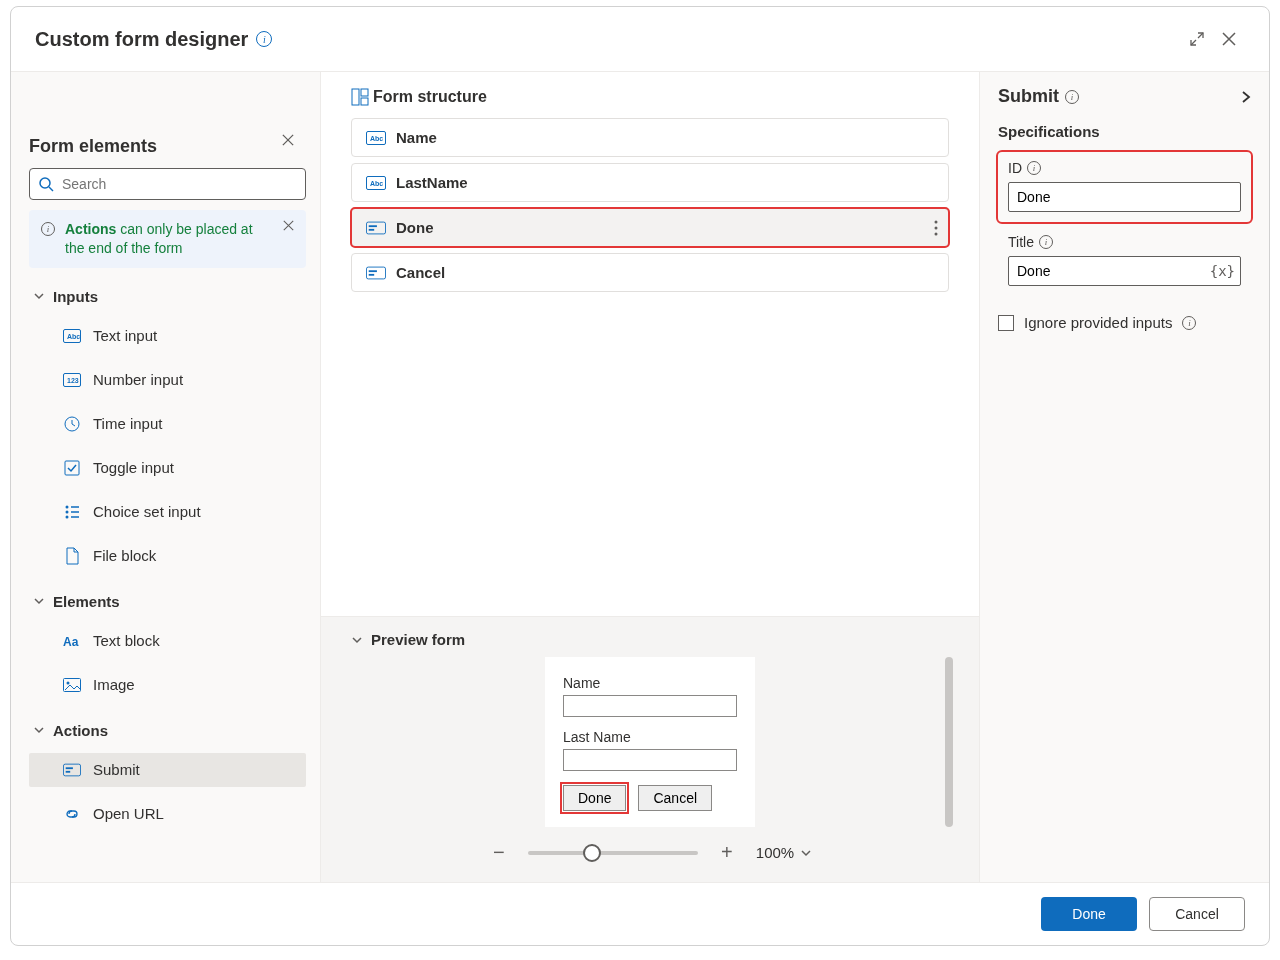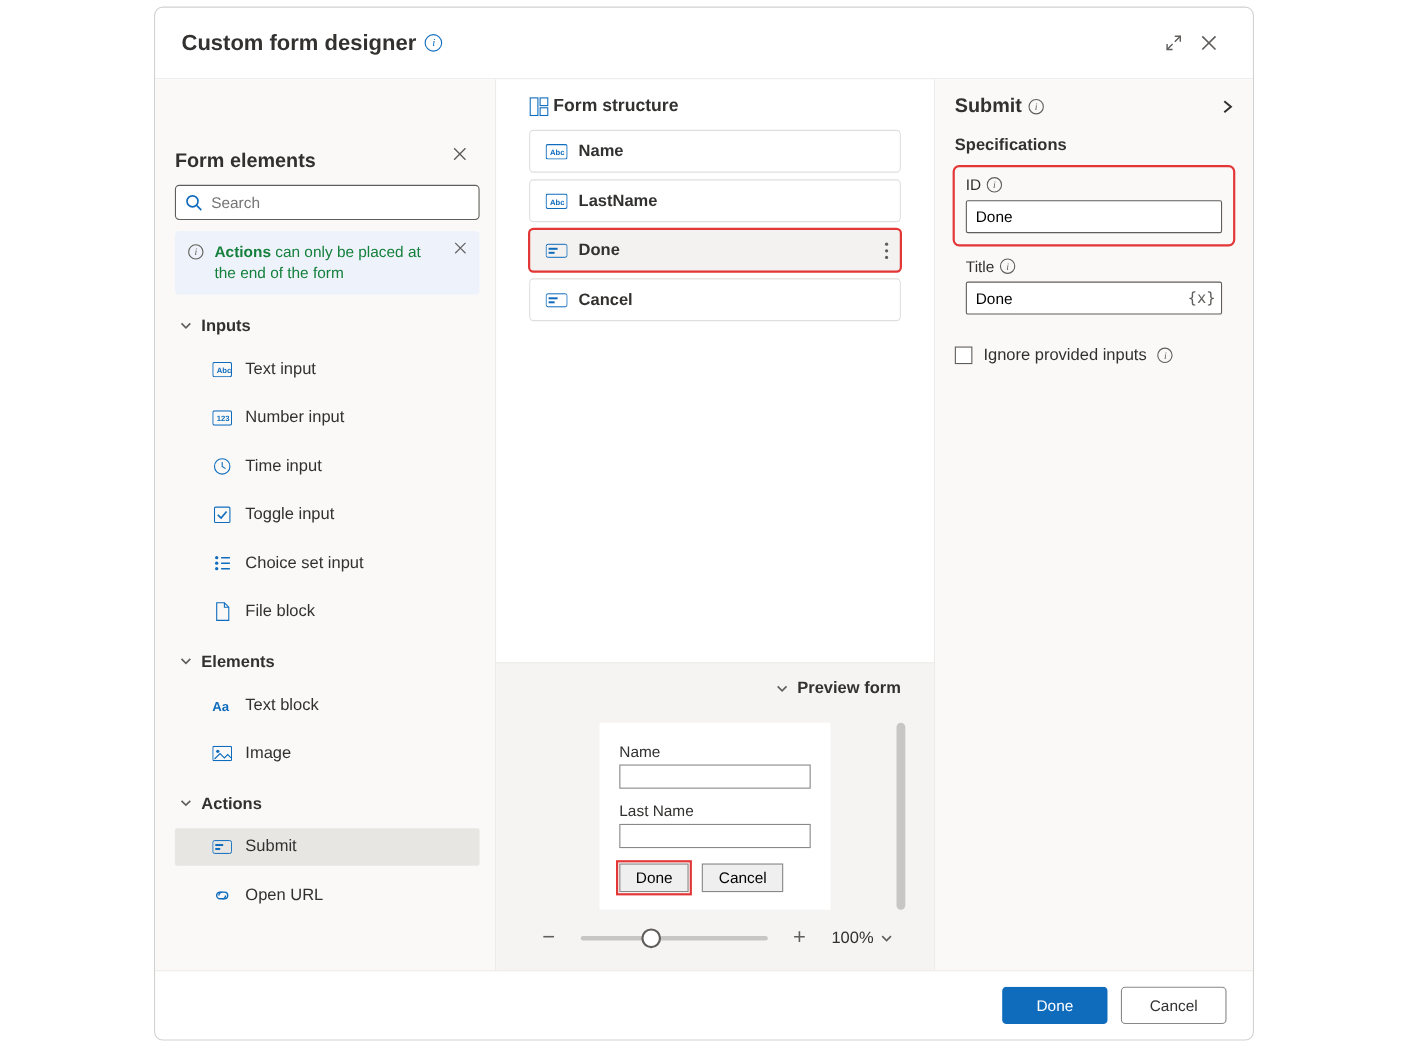--- a/index.html
+++ b/index.html
@@ -1,17 +1,17 @@
 <!DOCTYPE html>
 <html><head>
 <meta charset="utf-8">
 <style>
 * { box-sizing: border-box; margin: 0; padding: 0; }
 body { font-family: "Segoe UI", -apple-system, sans-serif; font-size: 14px; color: #323130; background: #fff; width: 1280px; height: 960px; overflow: hidden; }
-.dialog { width: 1000px; height: 940px; margin: 6px auto; border: 1px solid #d1d1d1; border-radius: 8px; display: flex; flex-direction: column; background: #fff; }
+.dialog { width: 1260px; height: 940px; margin: 6px auto; border: 1px solid #d1d1d1; border-radius: 8px; display: flex; flex-direction: column; background: #fff; }
 .header { display: flex; align-items: center; padding: 16px 24px; border-bottom: 1px solid #edebe9; }
 .header h1 { font-size: 20px; font-weight: 600; margin-right: 8px; }
 .header .spacer { flex: 1; }
 .header .hbtn { width: 32px; height: 32px; display:flex; align-items:center; justify-content:center; cursor:pointer; color:#605e5c; }
 .content { flex: 1; display: flex; overflow: hidden; }
 
 
 .left { width: 310px; background: #faf9f8; border-right: 1px solid #edebe9; display:flex; flex-direction:column; padding: 16px 14px 16px 18px; gap:10px; overflow-y:auto;}
 .left-head { display:flex; align-items:center;margin-top:46px; }
 .left-head h2 { font-size:18px; font-weight:600; flex:1; }
@@ -30,21 +30,21 @@
 .center { flex:1; display:flex; flex-direction:column; overflow:hidden; }
 .structure-head { display:flex; align-items:center; gap:4px; padding:16px 30px 12px; font-size:16px; font-weight:600; }
 .structure-list { padding: 0 30px; display:flex; flex-direction:column; gap:6px; }
 .struct-row { border:1px solid #e1dfdd; border-radius:4px; background:#fff; padding:10px 14px; display:flex; align-items:center; gap:10px; font-size:15px; position:relative; }
 .struct-row .sicon { width:20px; height:16px; color:#0f6cbd; display:flex; align-items:center; justify-content:center;}
 .struct-row.selected { background:#f3f2f1; outline:2px solid #e33737; outline-offset:-1px;}
 .struct-row .kebab { position:absolute; right:10px; color:#605e5c; cursor:pointer; display:flex; align-items:center;}
 .struct-row .rowlabel { font-weight:600; }
 
 .preview { margin-top:auto; background:#f5f4f3; border-top:1px solid #edebe9; padding:14px 30px 18px; }
-.preview-head { display:flex; align-items:center; gap:8px; font-weight:600; font-size:15px; margin-bottom:23px;justify-content:flex-end; }
+.preview-head { display:flex; align-items:center; gap:8px; font-weight:600; font-size:15px; margin-bottom:9px; }
 .preview-stage-wrap { position:relative; }
 .preview-stage { display:flex; justify-content:center; }
 .preview-card { background:#fff; width:210px; padding:18px 18px 16px; }
 .preview-card label { font-size:14px; display:block; margin-bottom:4px;}
 .preview-card input[type=text] { width:100%; border:1px solid #8a8886; height:22px; padding:0 4px; font-size:13px; margin-bottom:12px;}
 .preview-buttons { display:flex; gap:12px; margin-top:2px;}
 .pbtn { border:1px solid #8a8886; background:#efefef; padding:4px 14px; font-size:14px; cursor:pointer;}
 .pbtn.highlight { outline:2px solid #e33737; outline-offset:1px;}
 .scroll-track { position:absolute; right:-4px; top:0; bottom:30px; width:10px; }
 .scroll-thumb { position:absolute; right:0; top:0; width:8px; height:170px; background:#c8c6c4; border-radius:4px;}

